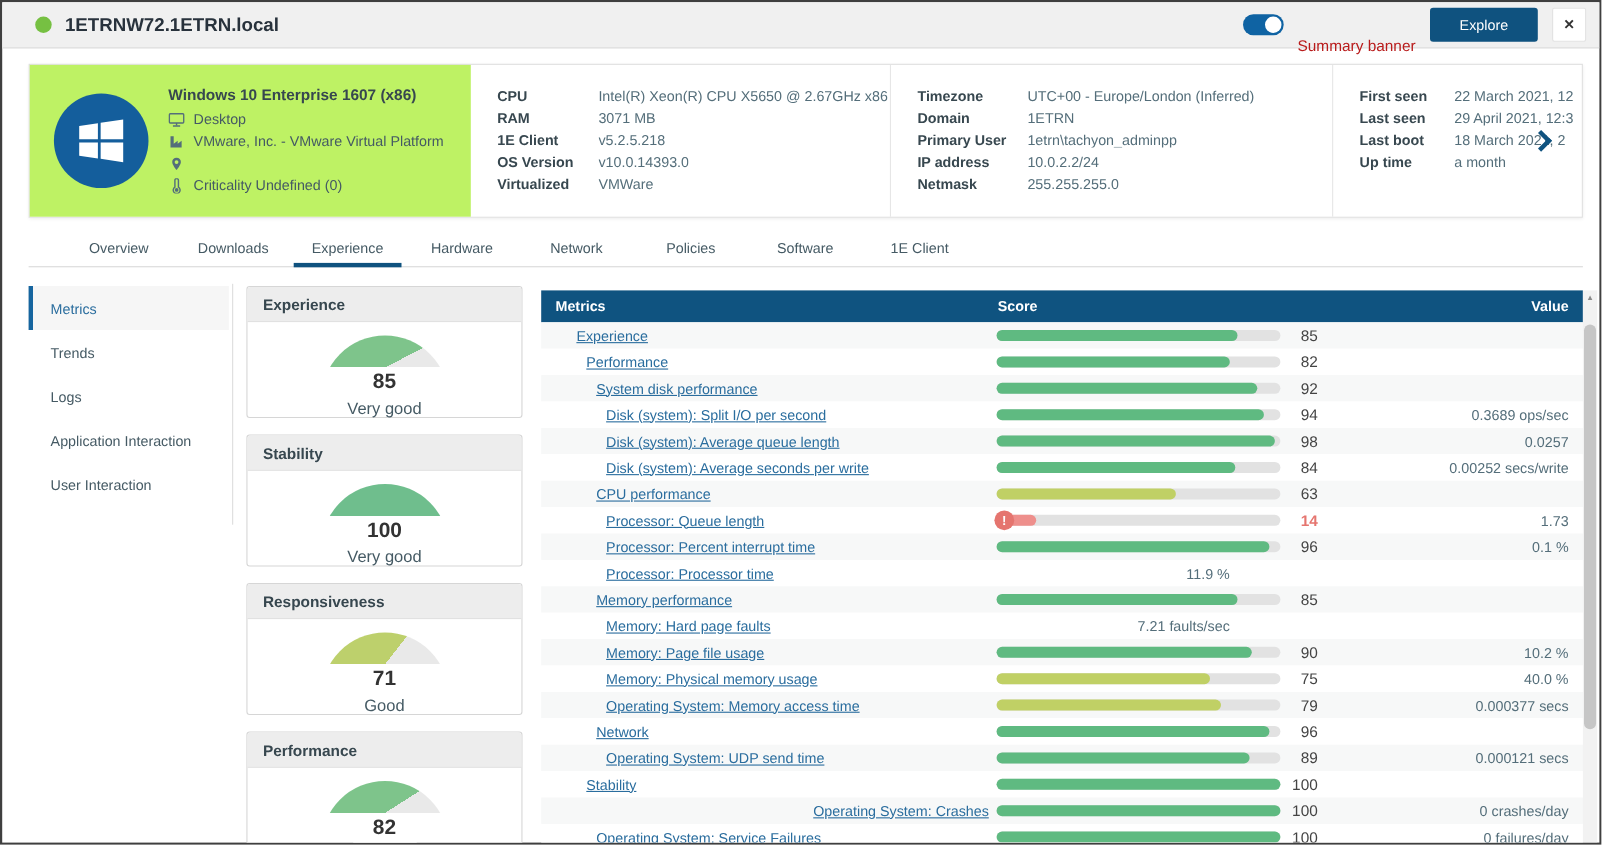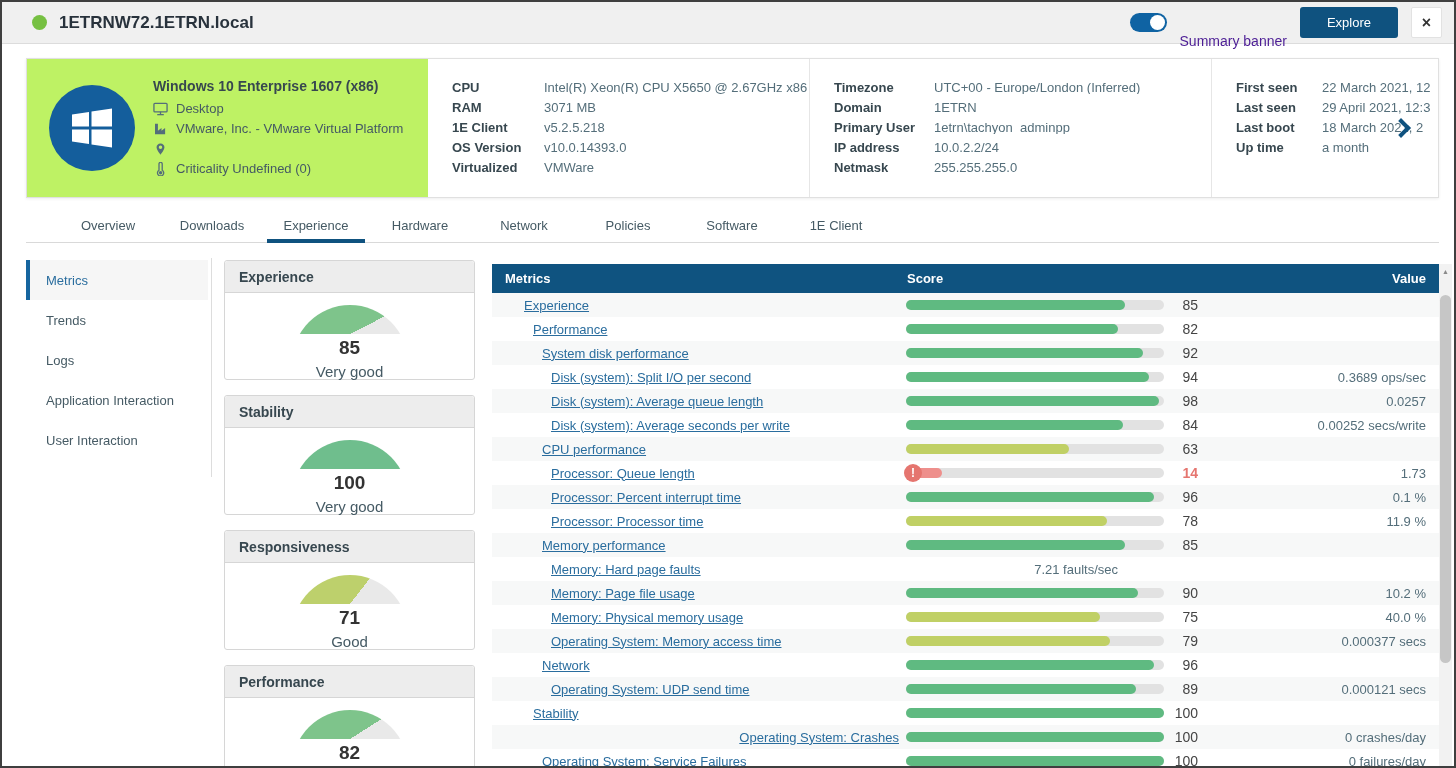--- a/index.html
+++ b/index.html
@@ -7,21 +7,21 @@
   body{font-family:"Liberation Sans",sans-serif;}
   .window{position:relative;width:1456px;height:768px;background:#fff;border:2px solid #3f3f3f;overflow:hidden;}
 
   
   .topbar{position:absolute;top:0;left:0;right:0;height:42px;background:#f0f0f0;border-bottom:1px solid #dcdcdc;display:flex;align-items:center;padding:0 12px;}
   .status-dot{width:15px;height:15px;border-radius:50%;margin:0 12px 0 18px;flex-shrink:0;}
   .window-title{font-size:17px;font-weight:700;color:#28323c;}
   .topbar-right{margin-left:auto;display:flex;align-items:center;gap:13px;}
   .toggle{width:37px;height:19px;border-radius:10px;position:relative;cursor:pointer;flex-shrink:0;}
   .toggle-knob{position:absolute;right:2px;top:2px;width:15px;height:15px;border-radius:50%;background:#fff;}
-  .toggle-label{font-size:14px;color:#4c1d95;margin-top:36px;}
+  .toggle-label{font-size:14px;color:#b91c1c;margin-top:36px;}
   .explore-btn{color:#fff;font-size:13px;font-family:"Liberation Sans",sans-serif;padding:8px 27px;border:none;border-radius:3px;cursor:pointer;}
   .close-btn{width:31px;height:31px;background:#fff;border:1px solid #e2e2e2;border-radius:2px;font-size:16px;font-weight:700;color:#333;display:flex;align-items:center;justify-content:center;cursor:pointer;}
 
   
   .banner{position:absolute;top:56px;left:24px;width:1413px;height:140px;background:#fff;border:1px solid #e0e0e0;box-shadow:0 1px 3px rgba(0,0,0,.07);display:flex;}
   .device-card{width:401px;display:flex;align-items:center;gap:18px;padding:14px 12px 14px 22px;flex-shrink:0;}
   .os-logo{width:86px;height:86px;border-radius:50%;display:flex;align-items:center;justify-content:center;flex-shrink:0;}
   .device-lines{min-width:0;}
   .device-title{font-size:14px;font-weight:700;color:#37474f;margin-bottom:5px;}
   .device-row{display:flex;align-items:center;gap:8px;font-size:13px;color:#455a64;height:20px;}
@@ -371,26 +371,20 @@
           <div class="score-cell">
             <div class="score-track" style="background: rgb(226, 226, 226);">
               <div class="score-fill" style="width: 96%; background: rgb(95, 186, 129);"></div>
             </div>
             <div class="score-num">96</div>
           </div>
           <div class="value-cell">0.1 %</div>
         </div>
         <div class="mt-row">
           <div class="metric-cell" style="padding-left: 59px;"><span class="metric-link">Processor: Processor time</span></div>
-          <div class="score-cell">
-            <div class="score-track" style="background: rgb(226, 226, 226);">
-              <div class="score-fill" style="width: 78%; background: rgb(192, 208, 101);"></div>
-            </div>
-            <div class="score-num">78</div>
-          </div>
           <div class="value-cell">11.9 %</div>
         </div>
         <div class="mt-row odd">
           <div class="metric-cell" style="padding-left: 50px;"><span class="metric-link">Memory performance</span></div>
           <div class="score-cell">
             <div class="score-track" style="background: rgb(226, 226, 226);">
               <div class="score-fill" style="width: 85%; background: rgb(95, 186, 129);"></div>
             </div>
             <div class="score-num">85</div>
           </div>

